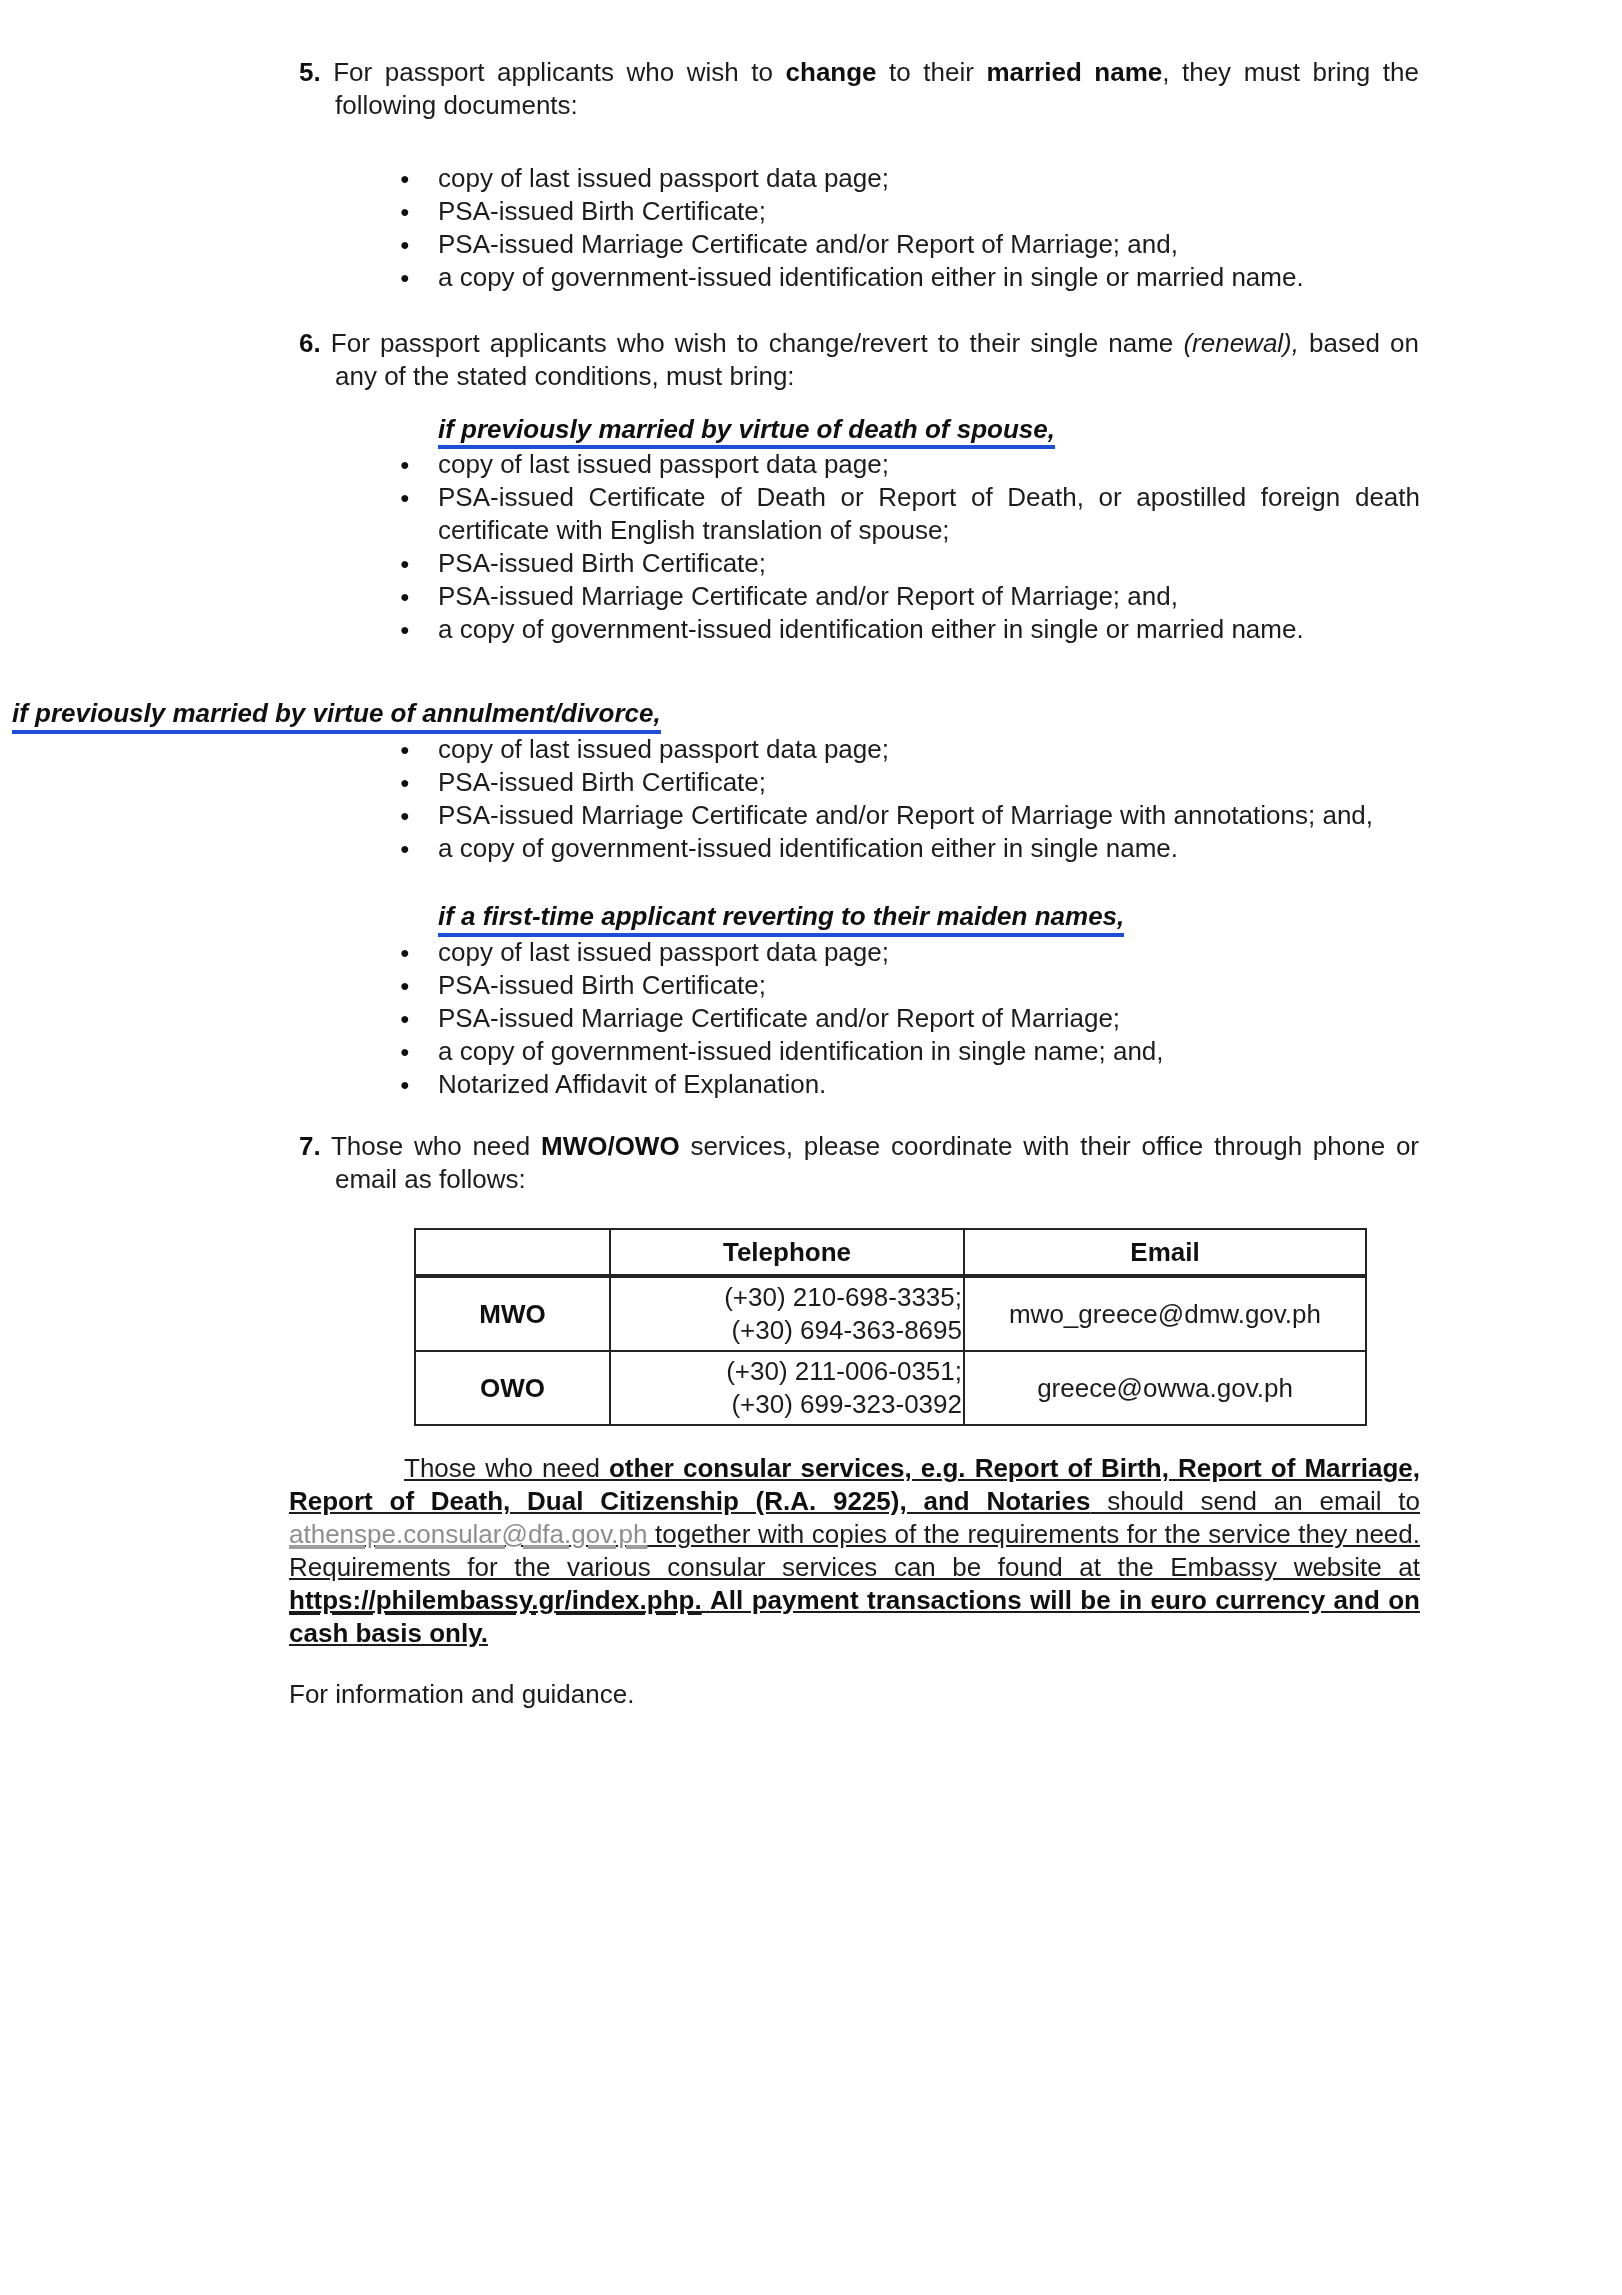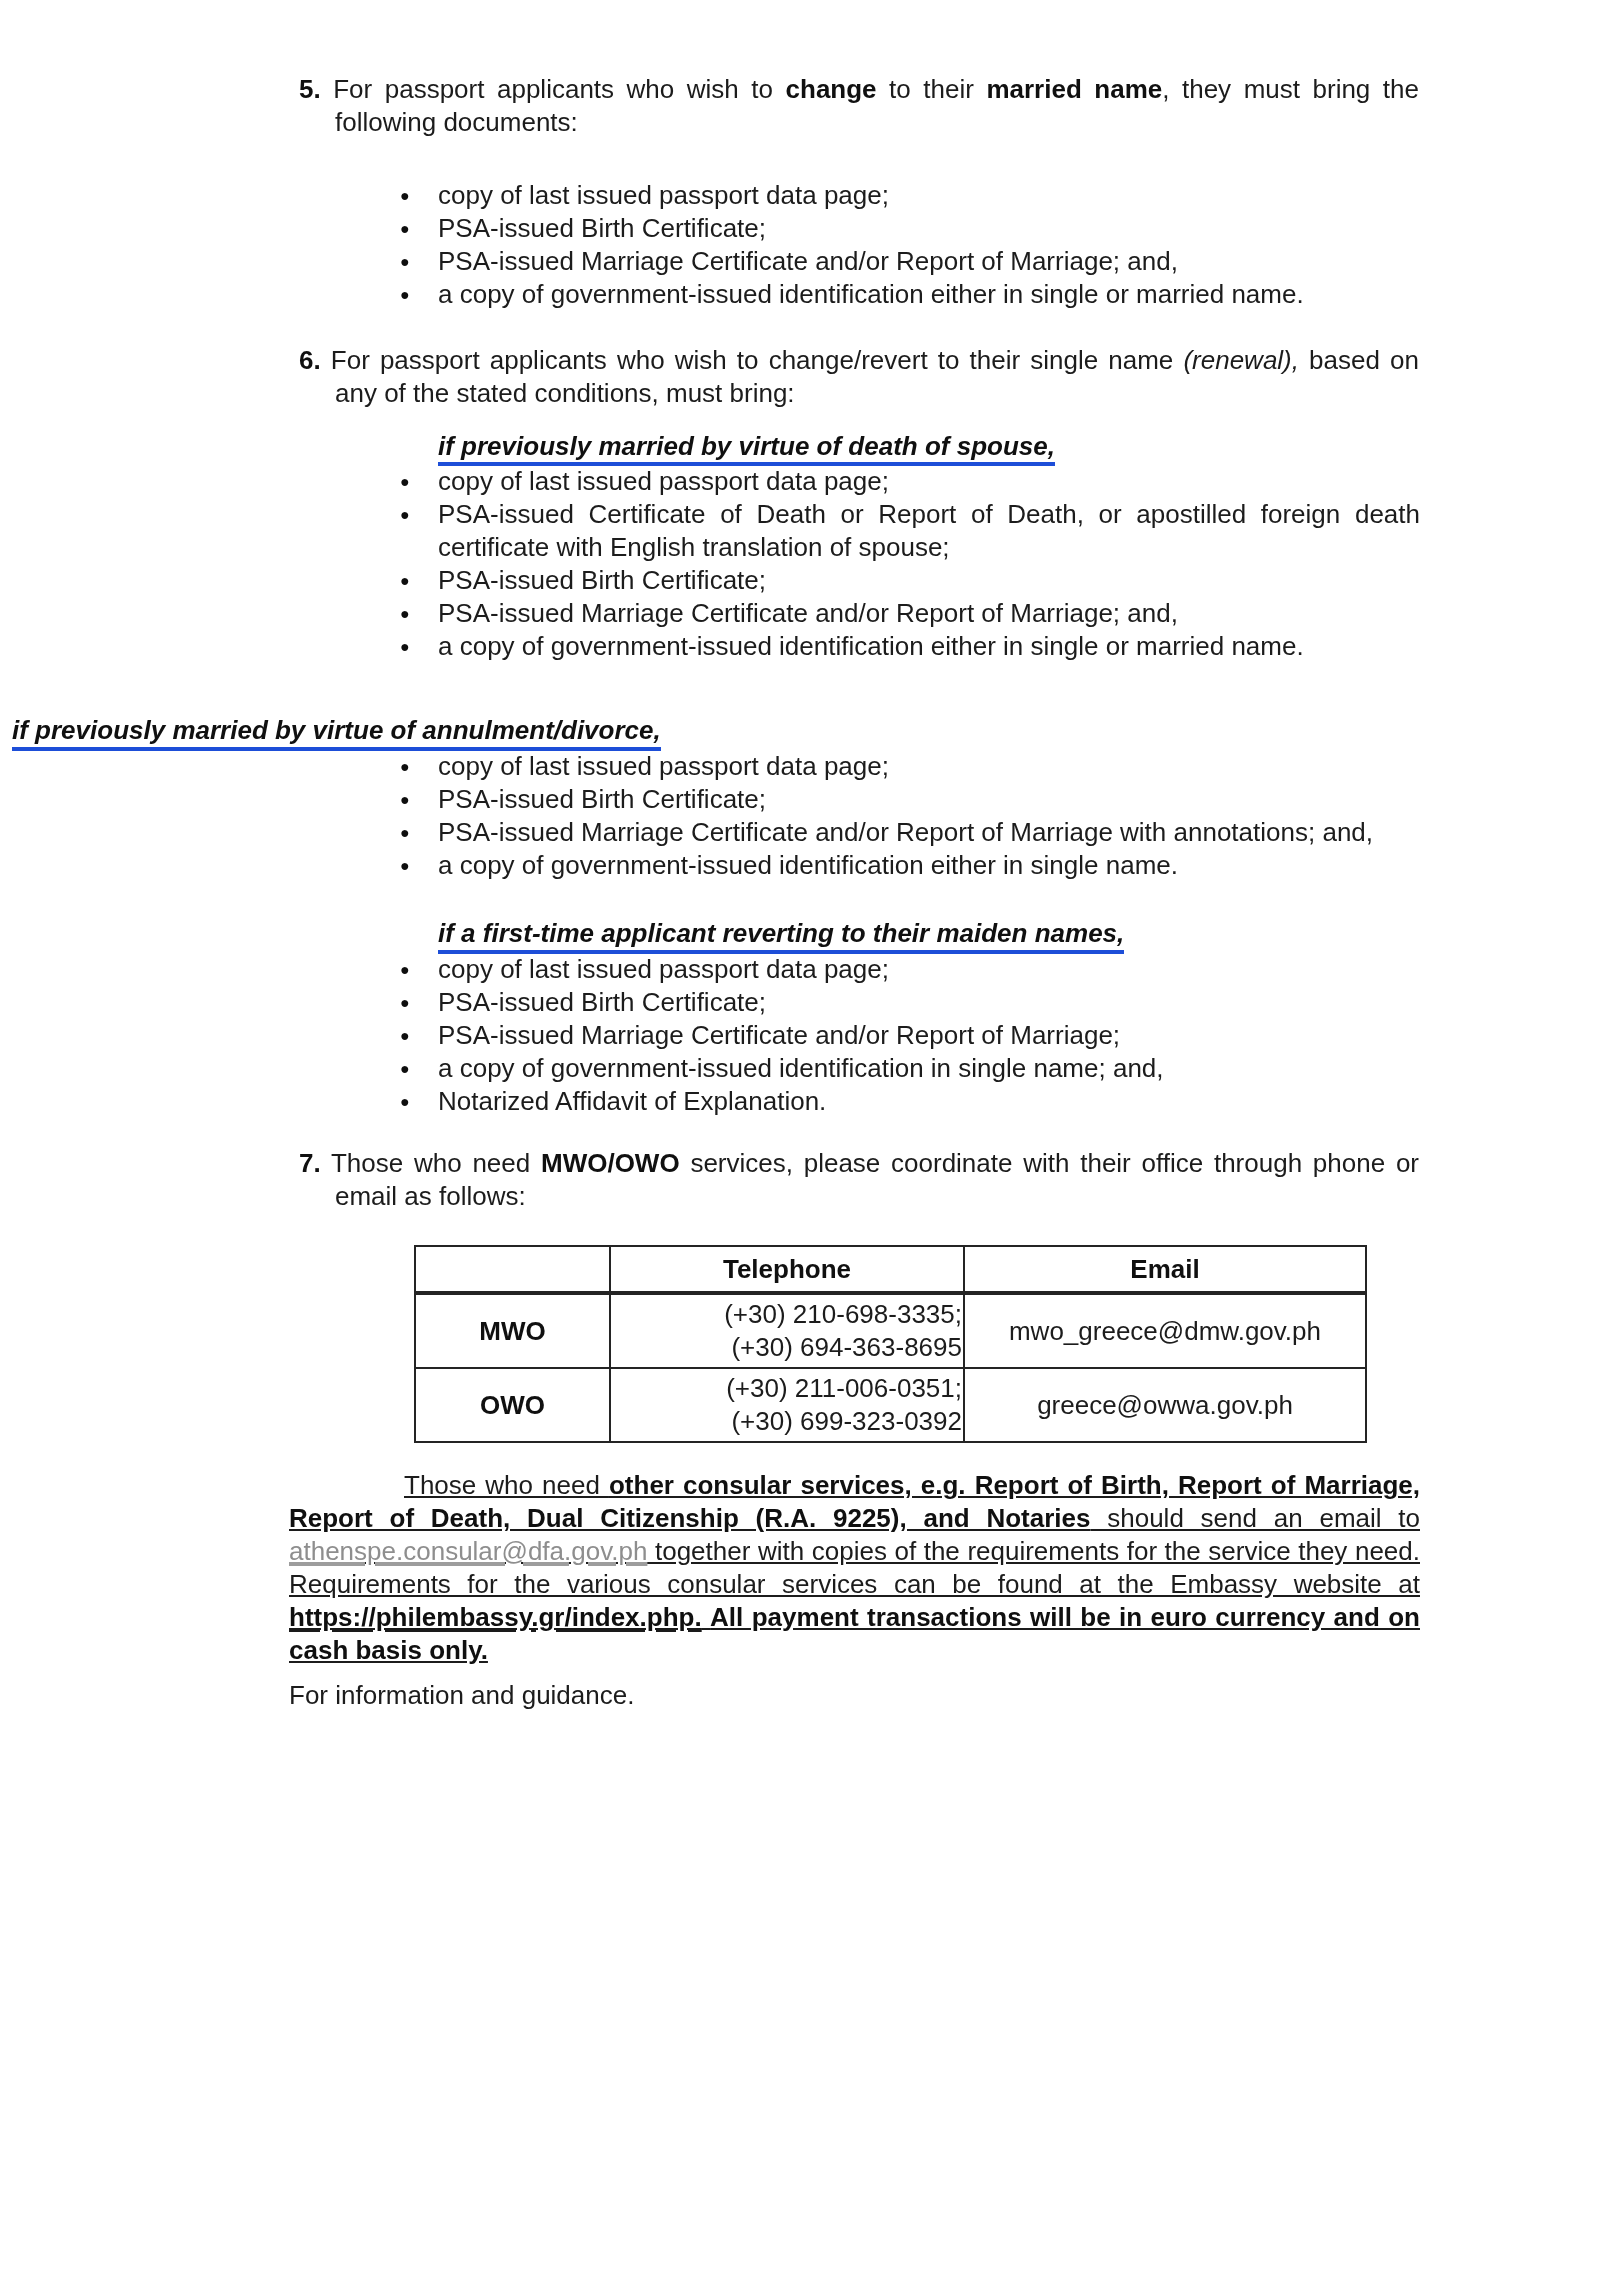--- a/index.html
+++ b/index.html
@@ -1,19 +1,19 @@
 <!DOCTYPE html>
 <html style="font-size:9.2px"><head>
 <meta charset="utf-8">
 <style>
   html, body { margin:0; padding:0; background:#ffffff; }
   #page {
     position:relative; width:1622px; height:1732px; background:#ffffff;
     font-family:"Liberation Sans", sans-serif; font-size:26px; line-height:33px;
-    color:#1c1c1c; padding-top:73px; box-sizing:border-box; overflow:hidden;
+    color:#1c1c1c; padding-top:56px; box-sizing:border-box; overflow:hidden;
   }
   .num-item { margin-left:335px; width:1084px; text-indent:-36px; text-align:justify; }
   .num { font-weight:bold; color:#101010; }
   .bold { font-weight:bold; color:#101010; }
   .ital { font-style:italic; }
   .bullets { list-style:none; margin:0; padding:0; margin-left:438px; width:982px; text-align:justify; }
   .bullets li { position:relative; }
   .bullets li::before { content:"●"; position:absolute; left:-38px; top:0; font-size:16px; line-height:33px; color:#0e0e0e; }
   .subheading { margin-left:438px; font-weight:bold; font-style:italic; color:#101010; }
   .subheading .uline { border-bottom:4px solid #1d4ed8; padding-bottom:1.2px; }
@@ -28,21 +28,21 @@
   .contact-table th, .contact-table td { border:2.3px solid #242424; }
   .contact-table th { font-weight:bold; color:#101010; height:42px; text-align:center; border-bottom-width:4.6px; }
   .contact-table td { height:70px; }
   td.org-cell { font-weight:bold; color:#101010; text-align:center; }
   td.phone-cell { padding-left:12.7px; text-align:right; }
   td.email-cell { text-align:center; }
   #closing { margin-left:289px; width:1131px; text-indent:115px; text-align:justify; margin-top:26px;text-decoration:underline; }
   .link-grey { color:#8e8e8e; text-decoration:underline; text-decoration-thickness:3.5px; text-decoration-color:#9d9d9d; }
   .link-dark { color:#0f0f0f; font-weight:bold; text-decoration:underline; text-decoration-thickness:3.5px; text-decoration-color:#1a1a1a; }
   .footer-line { margin-left:289px; }
-  #footer-info { margin-top:12px; }
+  #footer-info { margin-top:28px; }
   #footer-thanks { margin-top:26.6px; }
   #footer-date { margin-top:52px; }
   #seal { position:absolute; left:1020px; top:1868px; width:290px; height:296px; }
   #seal svg { opacity:0.88; }
   .seal-text { font-family:"Liberation Sans", sans-serif; font-weight:bold; }
   #artifact-vbar { position:absolute; left:1414px; top:2185px; width:8px; height:77px; background:#f2f4f2; }
   #artifact-hline { position:absolute; left:248px; top:2280px; width:1374px; height:5.2px;
     background:linear-gradient(90deg, rgba(223,231,226,0.15), #dfe7e2 25%, #e3eae5 75%, rgba(227,233,229,0.4)); }
 </style>
 </head>

